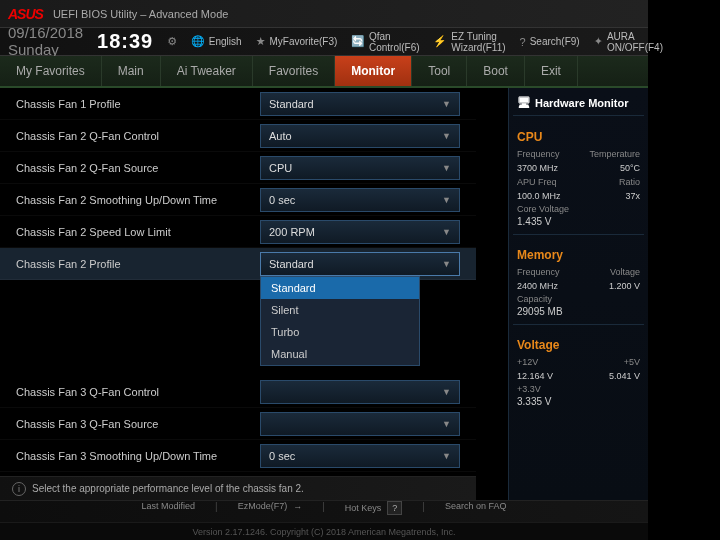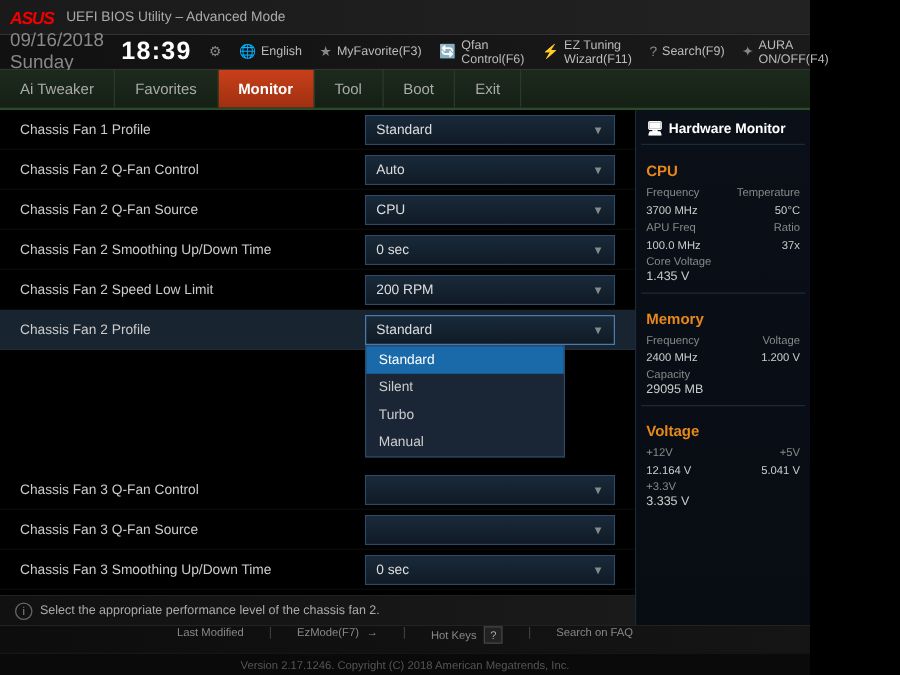--- a/index.html
+++ b/index.html
@@ -93,20 +93,21 @@
       background: linear-gradient(180deg, #c8401a, #a03010);
       color: #fff;
       font-weight: bold;
     }
 
     
     .main {
       display: flex;
       flex: 1;
       overflow: hidden;
+      gap: 32px;
     }
 
     
     .left-panel {
       flex: 1;
       display: flex;
       flex-direction: column;
       overflow: hidden;
     }
 
@@ -360,20 +361,22 @@
       <span class="info-icon">?</span>
       <span>Search(F9)</span>
     </div>
     <div class="info-item">
       <span class="info-icon">✦</span>
       <span>AURA ON/OFF(F4)</span>
     </div>
   </div>
 
   <div class="navbar">
+    <div class="nav-item">My Favorites</div>
+    <div class="nav-item">Main</div>
     <div class="nav-item">Ai Tweaker</div>
     <div class="nav-item">Favorites</div>
     <div class="nav-item active">Monitor</div>
     <div class="nav-item">Tool</div>
     <div class="nav-item">Boot</div>
     <div class="nav-item">Exit</div>
   </div>
 
   <div class="main">
 

